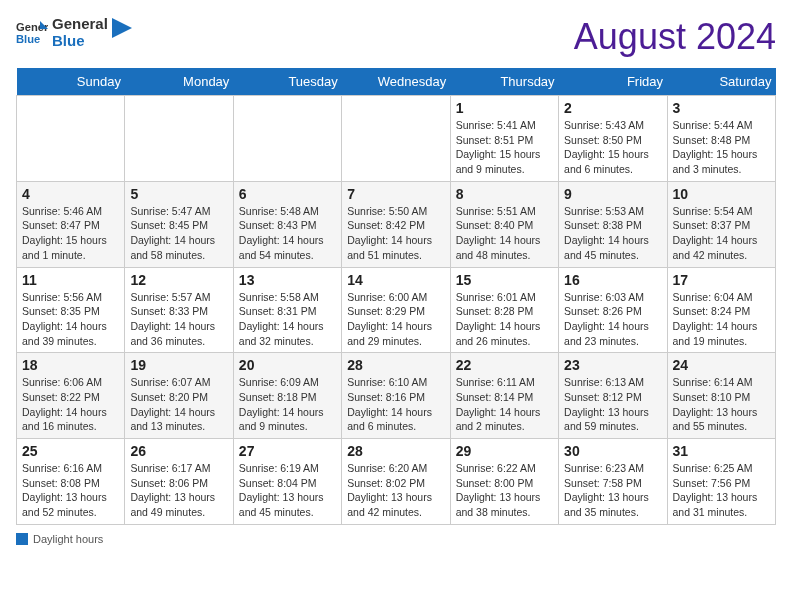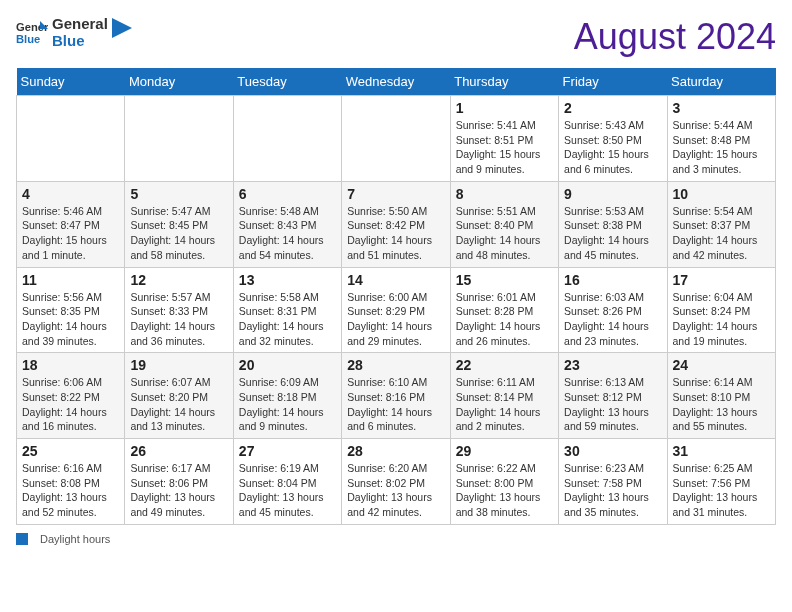--- a/index.html
+++ b/index.html
@@ -39,21 +39,21 @@
     }
     .calendar {
       width: 100%;
       border-collapse: collapse;
       font-size: 11px;
     }
     .calendar th {
       background: #1a6fbd;
       color: #fff;
       padding: 6px 4px;
-      text-align: left;
+      text-align: right;
       font-size: 13px;
       font-weight: normal;
     }
     .calendar td {
       border: 1px solid #ccc;
       vertical-align: top;
       padding: 4px 5px;
       height: 80px;
       width: 108px;
       background: #fff;
@@ -79,21 +79,21 @@
     .footer {
       margin-top: 8px;
       font-size: 11px;
       color: #555;
       display: flex;
       gap: 20px;
     }
     .footer-item {
       display: flex;
       align-items: center;
-      gap: 12px;
+      gap: 5px;
     }
   </style>
 </head>
 <body>
 
 <div class="header">
   <div class="logo">
     <svg class="logo-icon" viewBox="0 0 40 40" xmlns="http://www.w3.org/2000/svg">
       <text x="0" y="18" font-size="14" font-weight="bold" fill="#333">General</text>
       <text x="0" y="32" font-size="14" font-weight="bold" fill="#1a6fbd">Blue</text>

